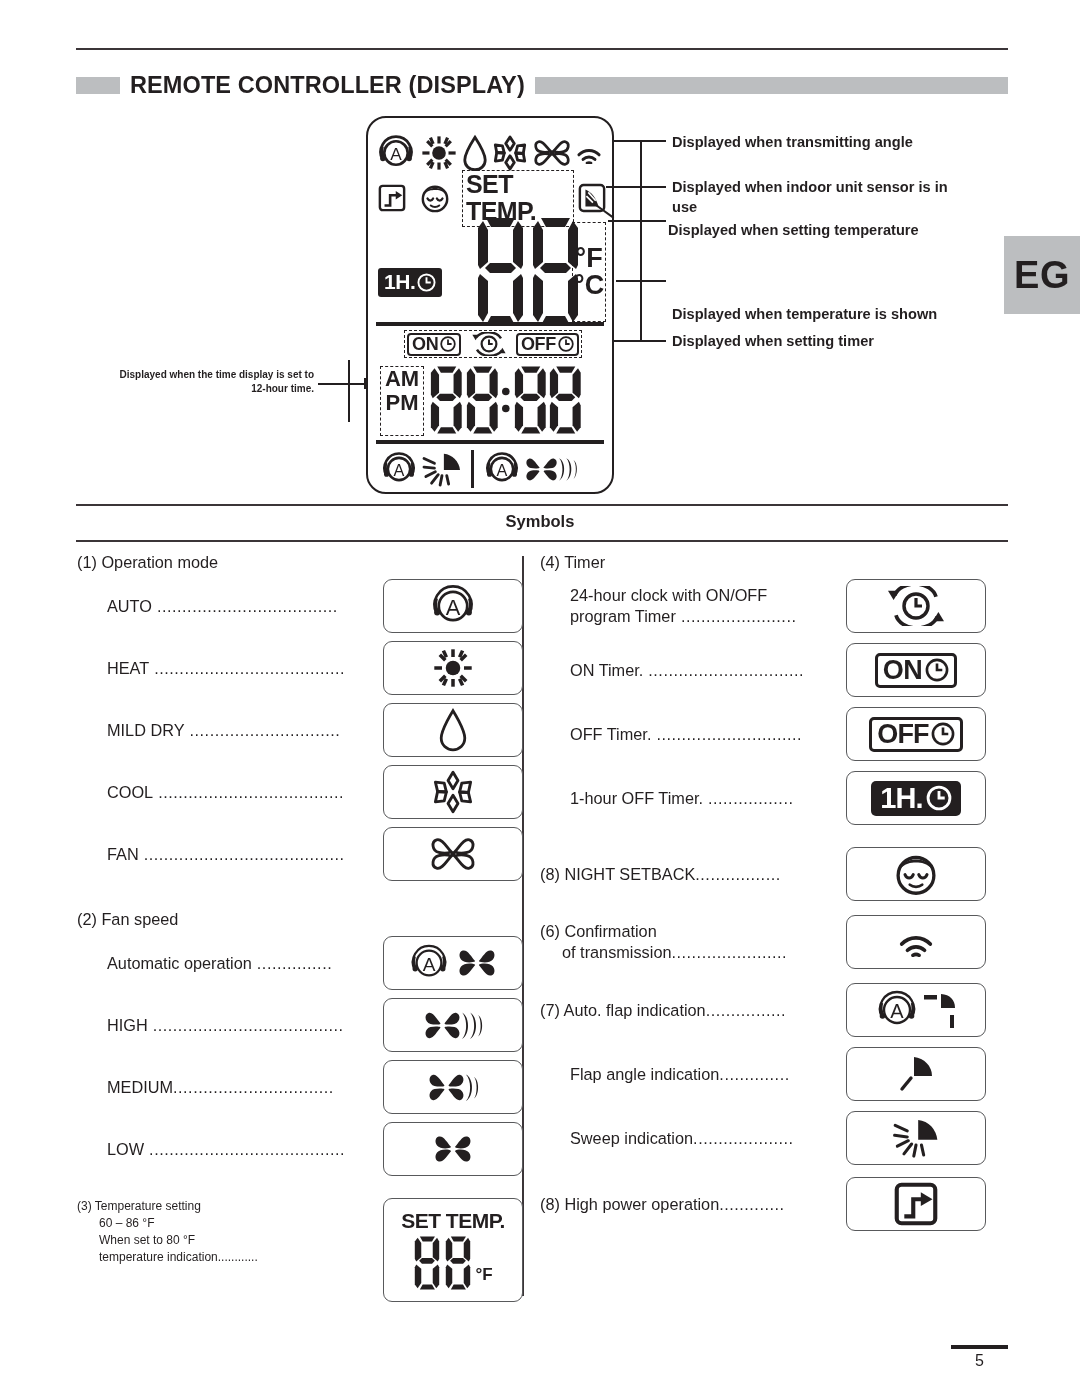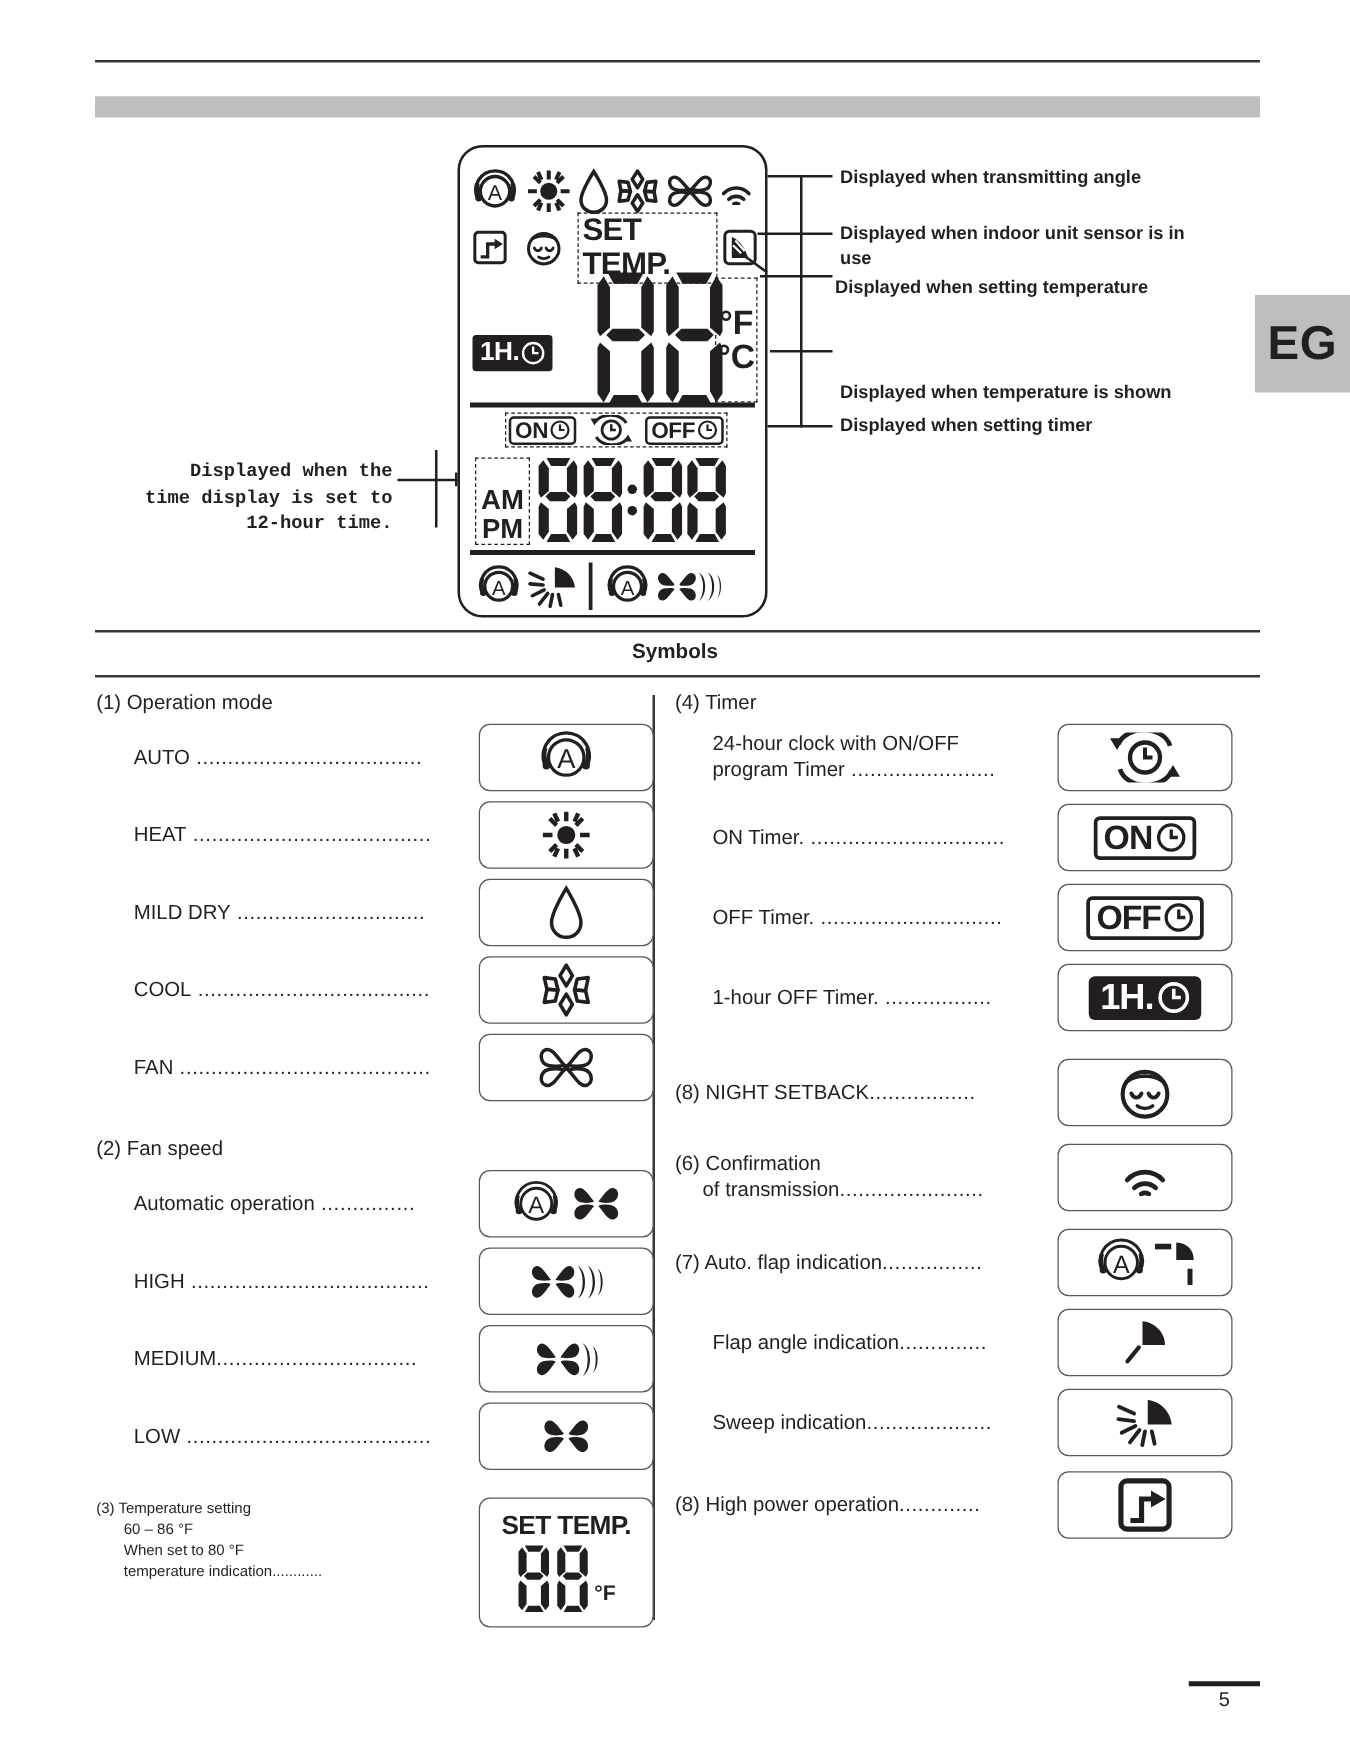--- a/index.html
+++ b/index.html
@@ -115,21 +115,21 @@
     display: flex; align-items: center; gap: 2px;
     padding: 0px 3px; height: 23px;
     font-size: 18px; font-weight: bold; letter-spacing: -0.3px;
   }
 
   .ampm {
     position: absolute; left: 12px; top: 248px;
     width: 44px; height: 70px;
     border: 1.6px dashed #231f20;
     display: flex; flex-direction: column;
-    align-items: center; justify-content: flex-end;
+    align-items: center; justify-content: flex-start;
     font-size: 22px; font-weight: bold; line-height: 1.08;
   }
   .seg-clock {
     position: absolute; left: 62px; top: 244px;
     width: 152px; height: 76px;
     display: flex; align-items: center; gap: 3px;
   }
 
   .lcd-row-bottom {
     position: absolute; left: 12px; top: 330px; right: 12px; height: 42px;
@@ -141,23 +141,22 @@
   .leader { position: absolute; background: #231f20; }
 
   
   .callout {
     position: absolute;
     font-size: 14.6px; font-weight: bold; line-height: 1.38;
     font-family: "Liberation Sans", sans-serif;
   }
   .callout-left {
     position: absolute;
-    font-size: 15px; font-weight: bold; line-height: 1.38;
+    font-size: 10px; font-weight: bold; line-height: 1.38;
     text-align: right;
-    font-family: Liberation Mono, monospace;
   }
 
   
   .sym-rule-top {
     position: absolute; left: 76px; top: 504px; width: 932px; height: 1.6px;
     background: #3b3538;
   }
   .sym-title {
     position: absolute; left: 0; top: 512px; width: 1080px;
     text-align: center; font-size: 16.5px; font-weight: bold;
@@ -225,20 +224,21 @@
 
   svg { display: block; }
 </style>
 </head>
 <body>
 
 <div class="top-rule"></div>
 
 <div class="title-row">
   <div class="title-swatch"></div>
+  <div class="title-text">REMOTE CONTROLLER (DISPLAY)</div>
   <div class="title-bar"></div>
 </div>
 
 <div class="eg-tab">EG</div>
 
 <div class="lcd">
   <div class="lcd-inner">
 
     <div class="lcd-row1">
       <span>

